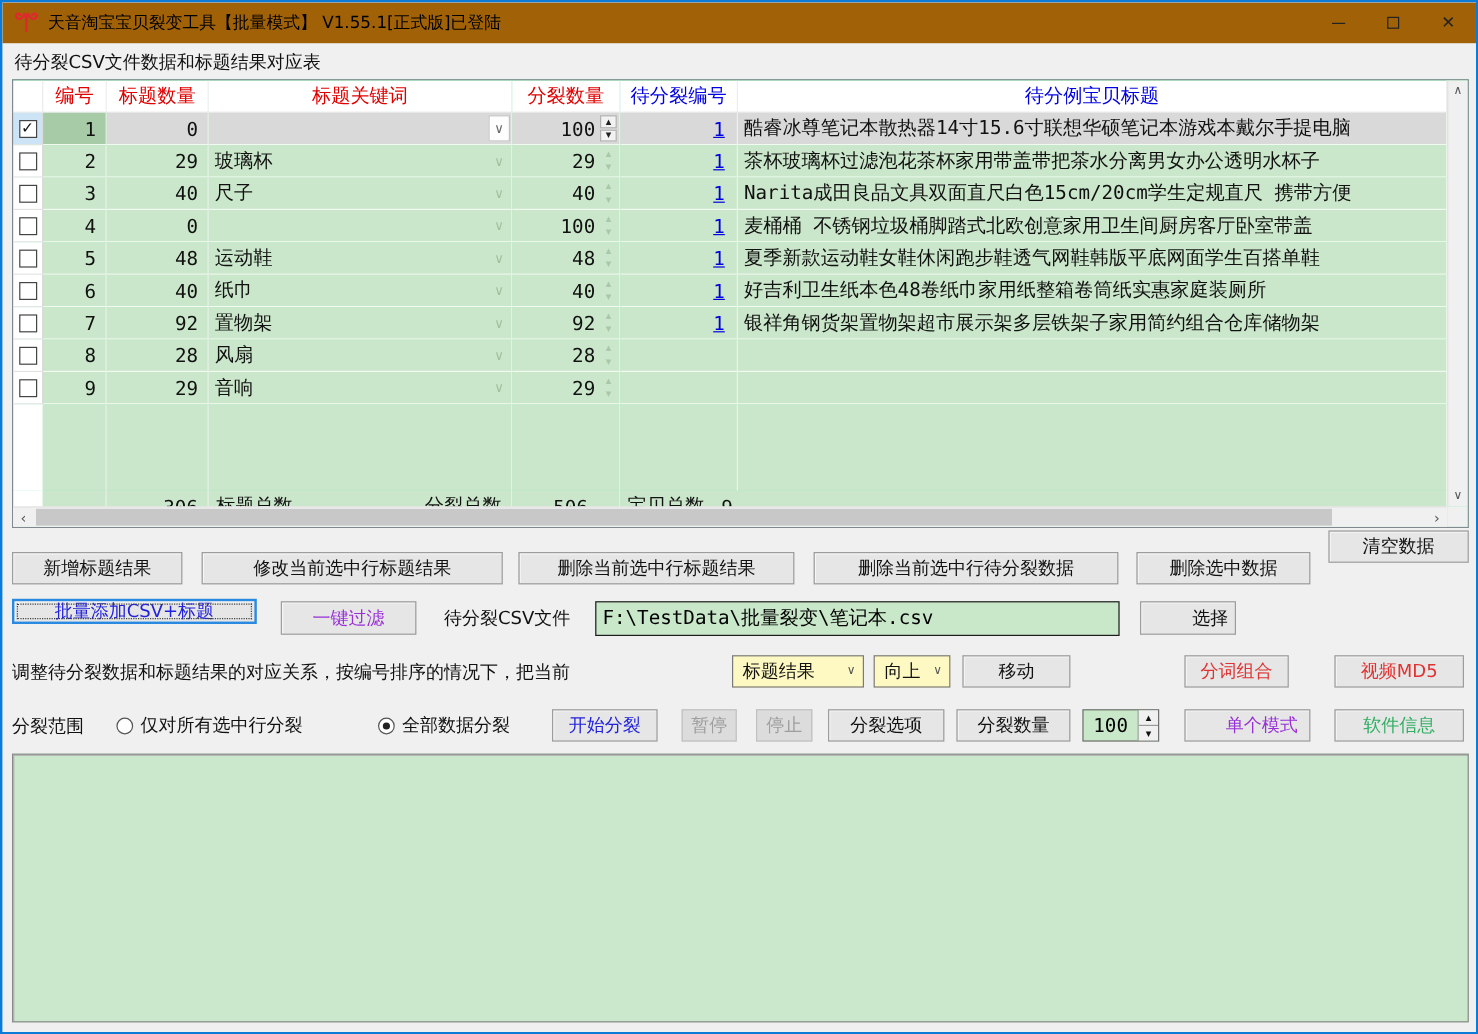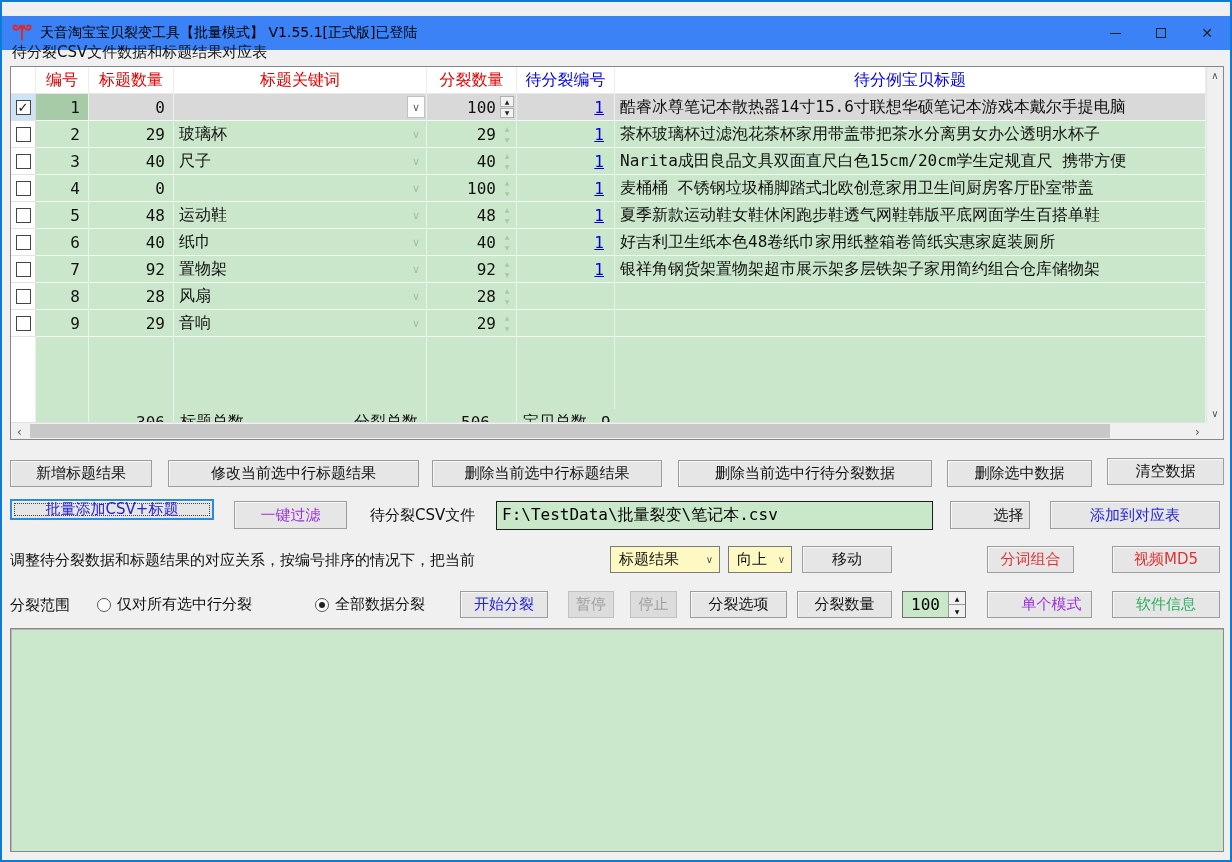--- a/index.html
+++ b/index.html
@@ -2,22 +2,22 @@
 <html><head>
 <meta charset="utf-8">
 <style>
   * { box-sizing: border-box; margin: 0; padding: 0; }
   html,body { width:1232px; height:862px; font-family:"DejaVu Sans",sans-serif; }
   .window {
     position:relative; width:1232px; height:862px;
     border:2px solid #0b7bd7; background:#f0f0f0; overflow:hidden;
   }
   
-  .titlebar { position:absolute; left:0; top:0; width:1228px; height:34px; background:#3b82f6;
-    display:flex; align-items:center;margin-top:14px; }
+  .titlebar { position:absolute; left:0; top:0; width:1228px; height:34px; background:#a16207;
+    display:flex; align-items:center; }
   .app-icon { width:20px; height:20px; margin:0 8px 0 10px; flex:0 0 auto; }
   .title-text { font-size:14px; color:#000; }
   .win-controls { position:absolute; right:0; top:0; height:34px; display:flex; }
   .win-btn { width:46px; height:34px; display:flex; align-items:center; justify-content:center; color:#222; }
   .glyph-min { width:11px; height:1px; background:#222; display:inline-block; }
   .glyph-max { width:10px; height:10px; border:1px solid #222; display:inline-block; }
   .glyph-close { font-size:14px; line-height:1; }
   
   .section-title { position:absolute; left:10px; top:41px; font-size:15px; color:#111; }
   
@@ -387,28 +387,27 @@
       <div class="scroll-arrow">›</div>
     </div>
     <div class="corner"></div>
   </div>
 
   <div class="btn" style="left:8px;   top:458px; width:142px;">新增标题结果</div>
   <div class="btn" style="left:166px; top:458px; width:251px;">修改当前选中行标题结果</div>
   <div class="btn" style="left:430px; top:458px; width:230px;">删除当前选中行标题结果</div>
   <div class="btn" style="left:676px; top:458px; width:254px;">删除当前选中行待分裂数据</div>
   <div class="btn" style="left:945px; top:458px; width:145px;">删除选中数据</div>
-  <div class="btn" style="left:1105px;top:456px; width:117px;">清空数据</div>
+  <div class="btn" style="left:1105px;top:440px; width:117px;">清空数据</div>
 
   <div class="btn focused txt-blue" style="left:8px; top:497px; width:204px; height:21px;">批量添加CSV+标题</div>
   <div class="btn txt-purple" style="left:232px; top:499px; width:113px; height:28px;">一键过滤</div>
   <div class="label" style="left:368px; top:504px;">待分裂CSV文件</div>
   <div class="field" style="left:494px; top:499px; width:437px;">F:\TestData\批量裂变\笔记本.csv</div>
   <div class="btn" style="left:948px; top:499px; width:80px; height:28px;padding-left:37px;">选择</div>
-  <div class="btn txt-blue" style="left:1048px; top:499px; width:170px; height:28px;">添加到对应表</div>
 
   <div class="label" style="left:8px; top:549px;">调整待分裂数据和标题结果的对应关系，按编号排序的情况下，把当前</div>
   <div class="combo" style="left:608px; top:544px; width:110px;">
     <span>标题结果</span>
     <span class="chev">∨</span>
   </div>
   <div class="combo" style="left:726px; top:544px; width:64px;">
     <span>向上</span>
     <span class="chev">∨</span>
   </div>

